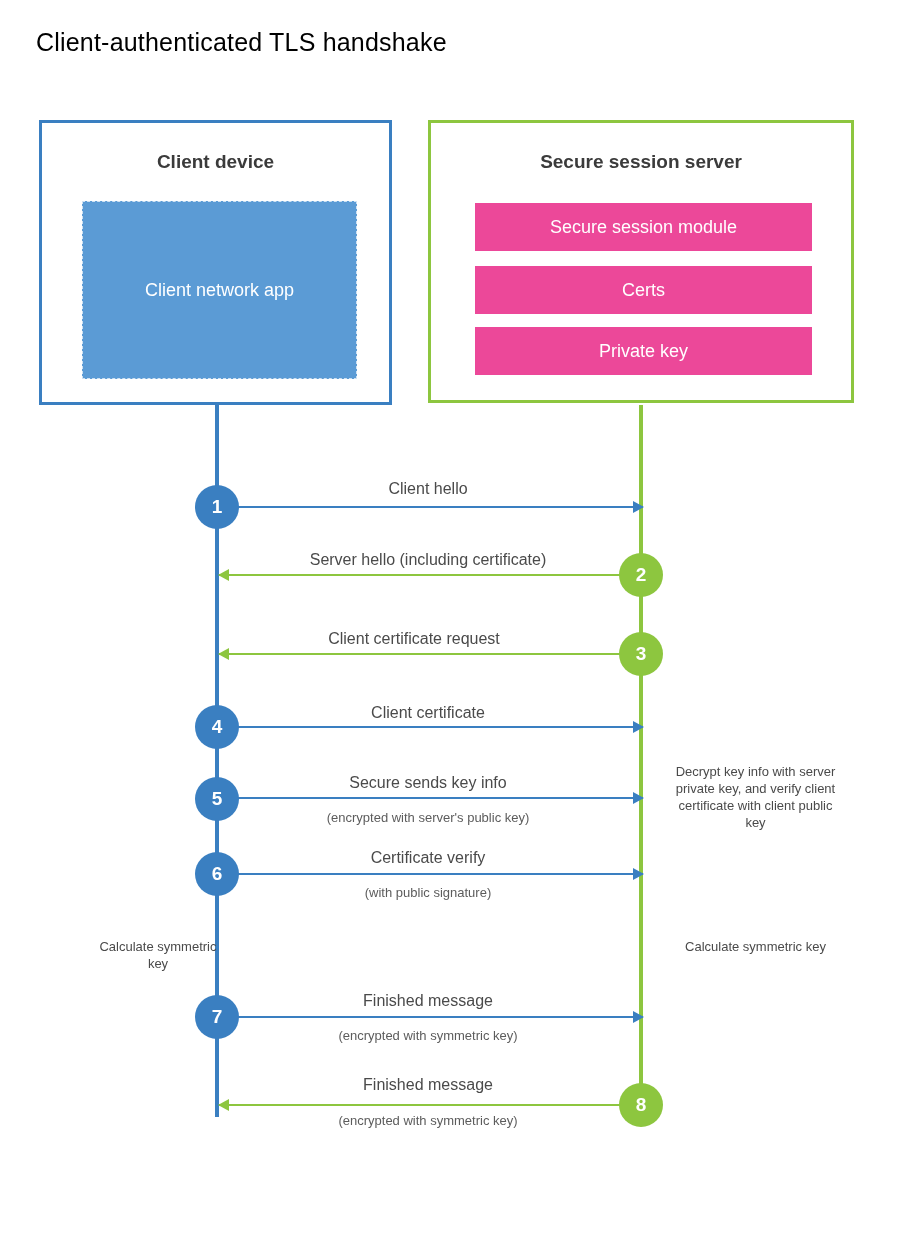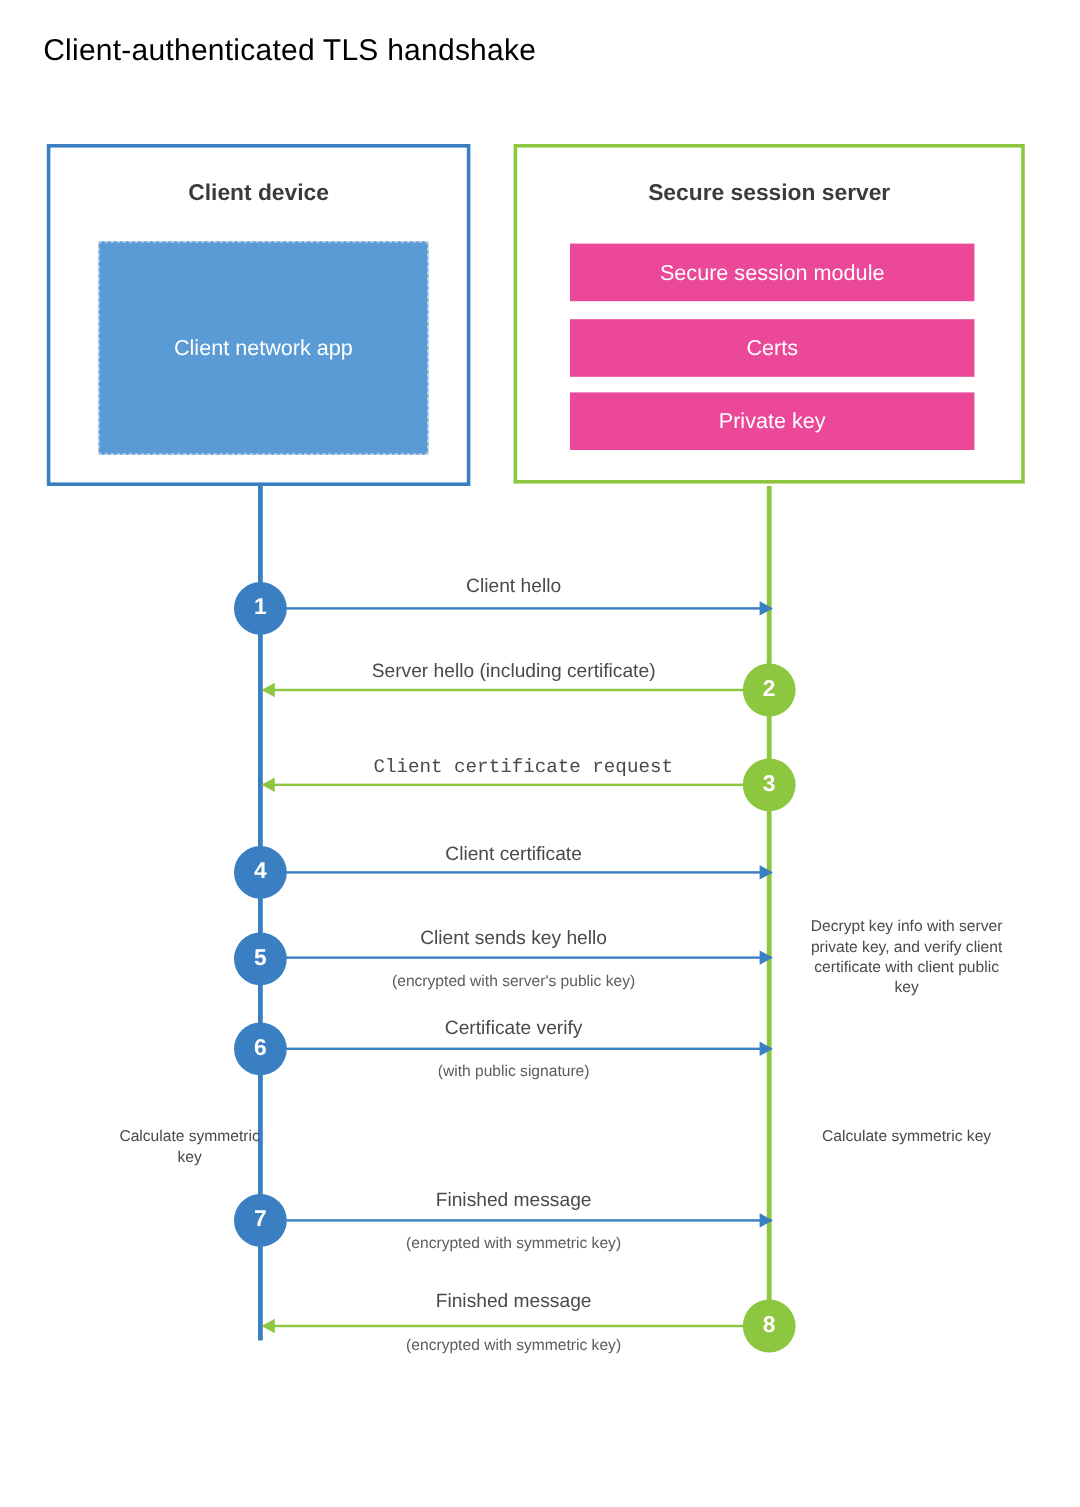--- a/index.html
+++ b/index.html
@@ -217,33 +217,33 @@
       <span class="head"></span>
     </div>
   <div class="bubble blue" style="top:485px;">1</div>
 
   <div class="msg-label" style="left:218px; top:551px;">Server hello (including certificate)</div>
   <div class="arrow green to-left" style="left:219px; top:574px; width:424px;">
       <span class="head"></span>
     </div>
   <div class="bubble green" style="top:553px;">2</div>
 
-  <div class="msg-label" style="left:226px; top:630px;font-family:Liberation Mono, monospace;">Client certificate request</div>
+  <div class="msg-label" style="left:204px; top:630px;">Client certificate request</div>
   <div class="arrow green to-left" style="left:219px; top:653px; width:424px;">
       <span class="head"></span>
     </div>
   <div class="bubble green" style="top:632px;">3</div>
 
   <div class="msg-label" style="left:218px; top:704px;">Client certificate</div>
   <div class="arrow blue to-right" style="left:219px; top:726px; width:424px;">
       <span class="head"></span>
     </div>
   <div class="bubble blue" style="top:705px;">4</div>
 
-  <div class="msg-label" style="left:218px; top:774px;">Client sends key hello</div>
+  <div class="msg-label" style="left:218px; top:774px;">Secure sends key info</div>
   <div class="arrow blue to-right" style="left:219px; top:797px; width:424px;">
       <span class="head"></span>
     </div>
   <div class="msg-sub" style="left:218px; top:810px;">(encrypted with server's public key)</div>
   <div class="bubble blue" style="top:777px;">5</div>
 
   <div class="msg-label" style="left:218px; top:849px;">Certificate verify</div>
   <div class="arrow blue to-right" style="left:219px; top:873px; width:424px;">
       <span class="head"></span>
     </div>

